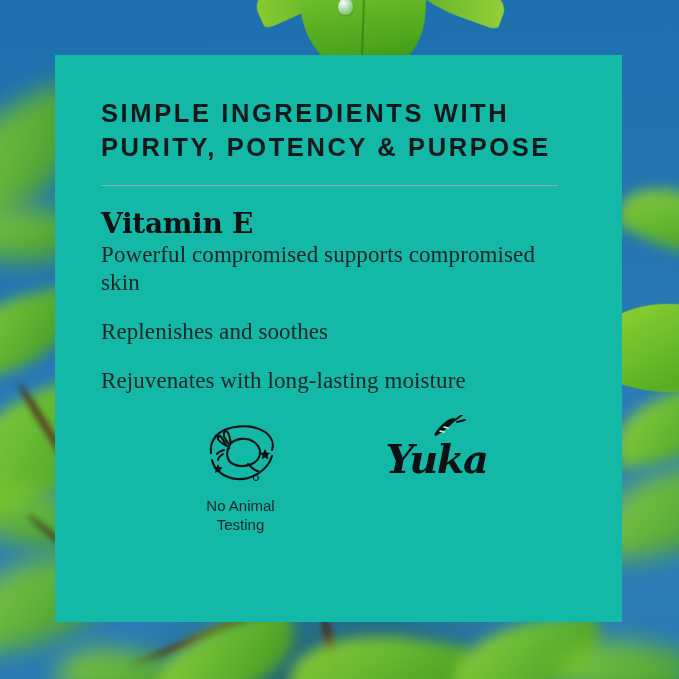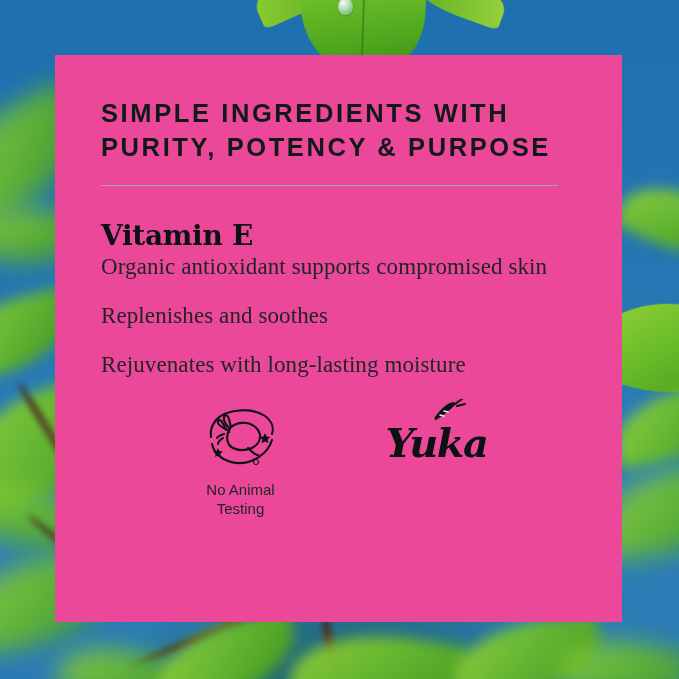--- a/index.html
+++ b/index.html
@@ -84,41 +84,41 @@
 
   #branch-left-1 { left:-10px; top:430px; width:120px; height:7px; transform:rotate(58deg); }
   #branch-left-2 { left:10px;  top:560px; width:150px; height:6px; transform:rotate(40deg); }
   #branch-bot-1  { left:120px; top:628px; width:190px; height:8px; transform:rotate(-22deg); }
   #branch-bot-2  { left:300px; top:640px; width:60px;  height:9px; transform:rotate(78deg); }
 
   
   #ingredient-card {
     position:absolute; left:55px; top:55px;
     width:567px; height:567px;
-    background:#ec4899;
+    background:#14b8a6;
     padding:42px 46px 0 46px;
   }
 
   #card-heading {
     font-family:"Liberation Sans", sans-serif;
     font-weight:600;
     font-size:25.5px;
     letter-spacing:2.6px;
     line-height:1.33;
     color:#13181b;
     white-space:pre-line;
   }
 
   #heading-divider {
     margin:20px 18px 0 0;
     height:1px;
     background:#9aabb0;
   }
 
-  #ingredient-list { margin-top:34px; }
+  #ingredient-list { margin-top:22px; }
   .ingredient-item { margin-bottom:21px; }
   .ingredient-name {
     font-family:"DejaVu Serif", serif;
     font-weight:700;
     font-size:28px;
     letter-spacing:-.3px;
     color:#0d1113;
     line-height:1.12;
   }
   .ingredient-desc {
@@ -198,21 +198,21 @@
 
   <div id="card-heading">SIMPLE INGREDIENTS WITH
 PURITY, POTENCY &amp; PURPOSE</div>
 
   <div id="heading-divider"></div>
 
   <div id="ingredient-list">
 
     <div class="ingredient-item">
       <div class="ingredient-name">Vitamin E</div>
-      <div class="ingredient-desc">Organic antioxidant supports compromised skin</div>
+      <div class="ingredient-desc">Powerful compromised supports compromised skin</div>
     </div>
 
     <div class="ingredient-item">
       <div class="ingredient-desc">Replenishes and soothes</div>
     </div>
 
 
     <div class="ingredient-item">
       <div class="ingredient-desc">Rejuvenates with long-lasting moisture</div>
     </div>

